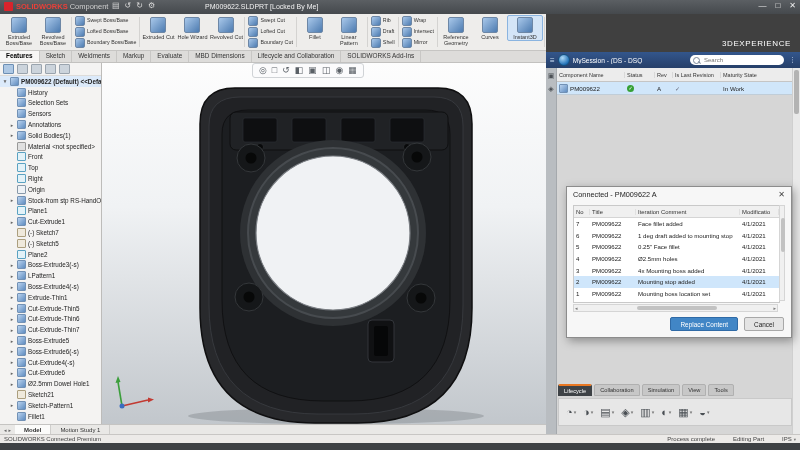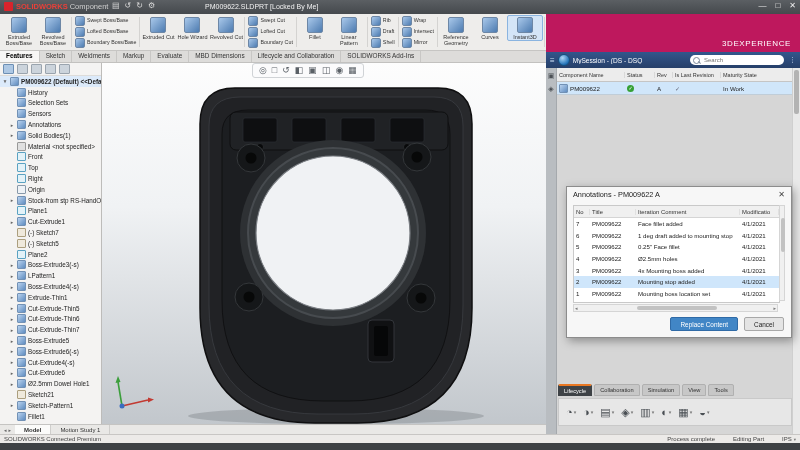--- a/index.html
+++ b/index.html
@@ -31,21 +31,21 @@
     font-size:5.5px;color:#333;text-align:center;line-height:1.1;cursor:default;}
   .rbtn.small{flex-direction:row;width:auto;align-items:center;gap:2px;padding:0;
     font-size:5.3px;white-space:nowrap;}
   .ricon{width:14px;height:14px;flex:none;background:linear-gradient(135deg,#a9c8ea,#4d7bb0);
     border:1px solid #6d87a6;border-radius:2px;margin-bottom:1px;}
   .ricon.s{width:8px;height:8px;margin:0;}
   .rbtn.active{background:#d4e5f7;border:1px solid #8ab4e0;border-radius:2px;padding-top:1px;}
   .rsep{width:1px;background:#d4d3d1;margin:2px 1px;flex:none;}
 
   
-  .brandbar{position:absolute;left:546px;top:14px;width:254px;height:38px;background:#be185d;z-index:20;}
+  .brandbar{position:absolute;left:546px;top:14px;width:254px;height:38px;background:#404040;z-index:20;}
   .brand-label{position:absolute;right:9px;bottom:4px;color:#fff;font-size:8px;letter-spacing:.6px;}
 
   
   .cmdtabs{position:absolute;left:0;top:51px;width:546px;height:11px;background:#dddcda;
     border-bottom:1px solid #c2c1bf;display:flex;font-size:6.4px;color:#333;z-index:20;}
   .cmdtab{padding:1px 6px 0;border-right:1px solid #c8c7c5;white-space:nowrap;cursor:default;}
   .cmdtab.active{background:#f7f6f5;color:#000;font-weight:bold;}
 
   
   .tree{position:absolute;left:0;top:62px;width:101px;height:362px;background:#f4f3f2;
@@ -633,21 +633,21 @@
         </span>
       </div>
 
     <div class="panel-scroll">
       <div class="panel-thumb"></div>
     </div>
   </div>
 
   <div class="dialog">
     <div class="dlg-title">
-      <span>Annotations - PM009622 A</span>
+      <span>Connected - PM009622 A</span>
       <span class="dlg-close">✕</span>
     </div>
     <div class="dlg-table">
       <div class="dlg-hrow" id="dlghead">
           <div>No</div>
           <div>Title</div>
           <div>Iteration Comment</div>
           <div>Modificatio</div>
         </div>
       <div id="dlgrows">

